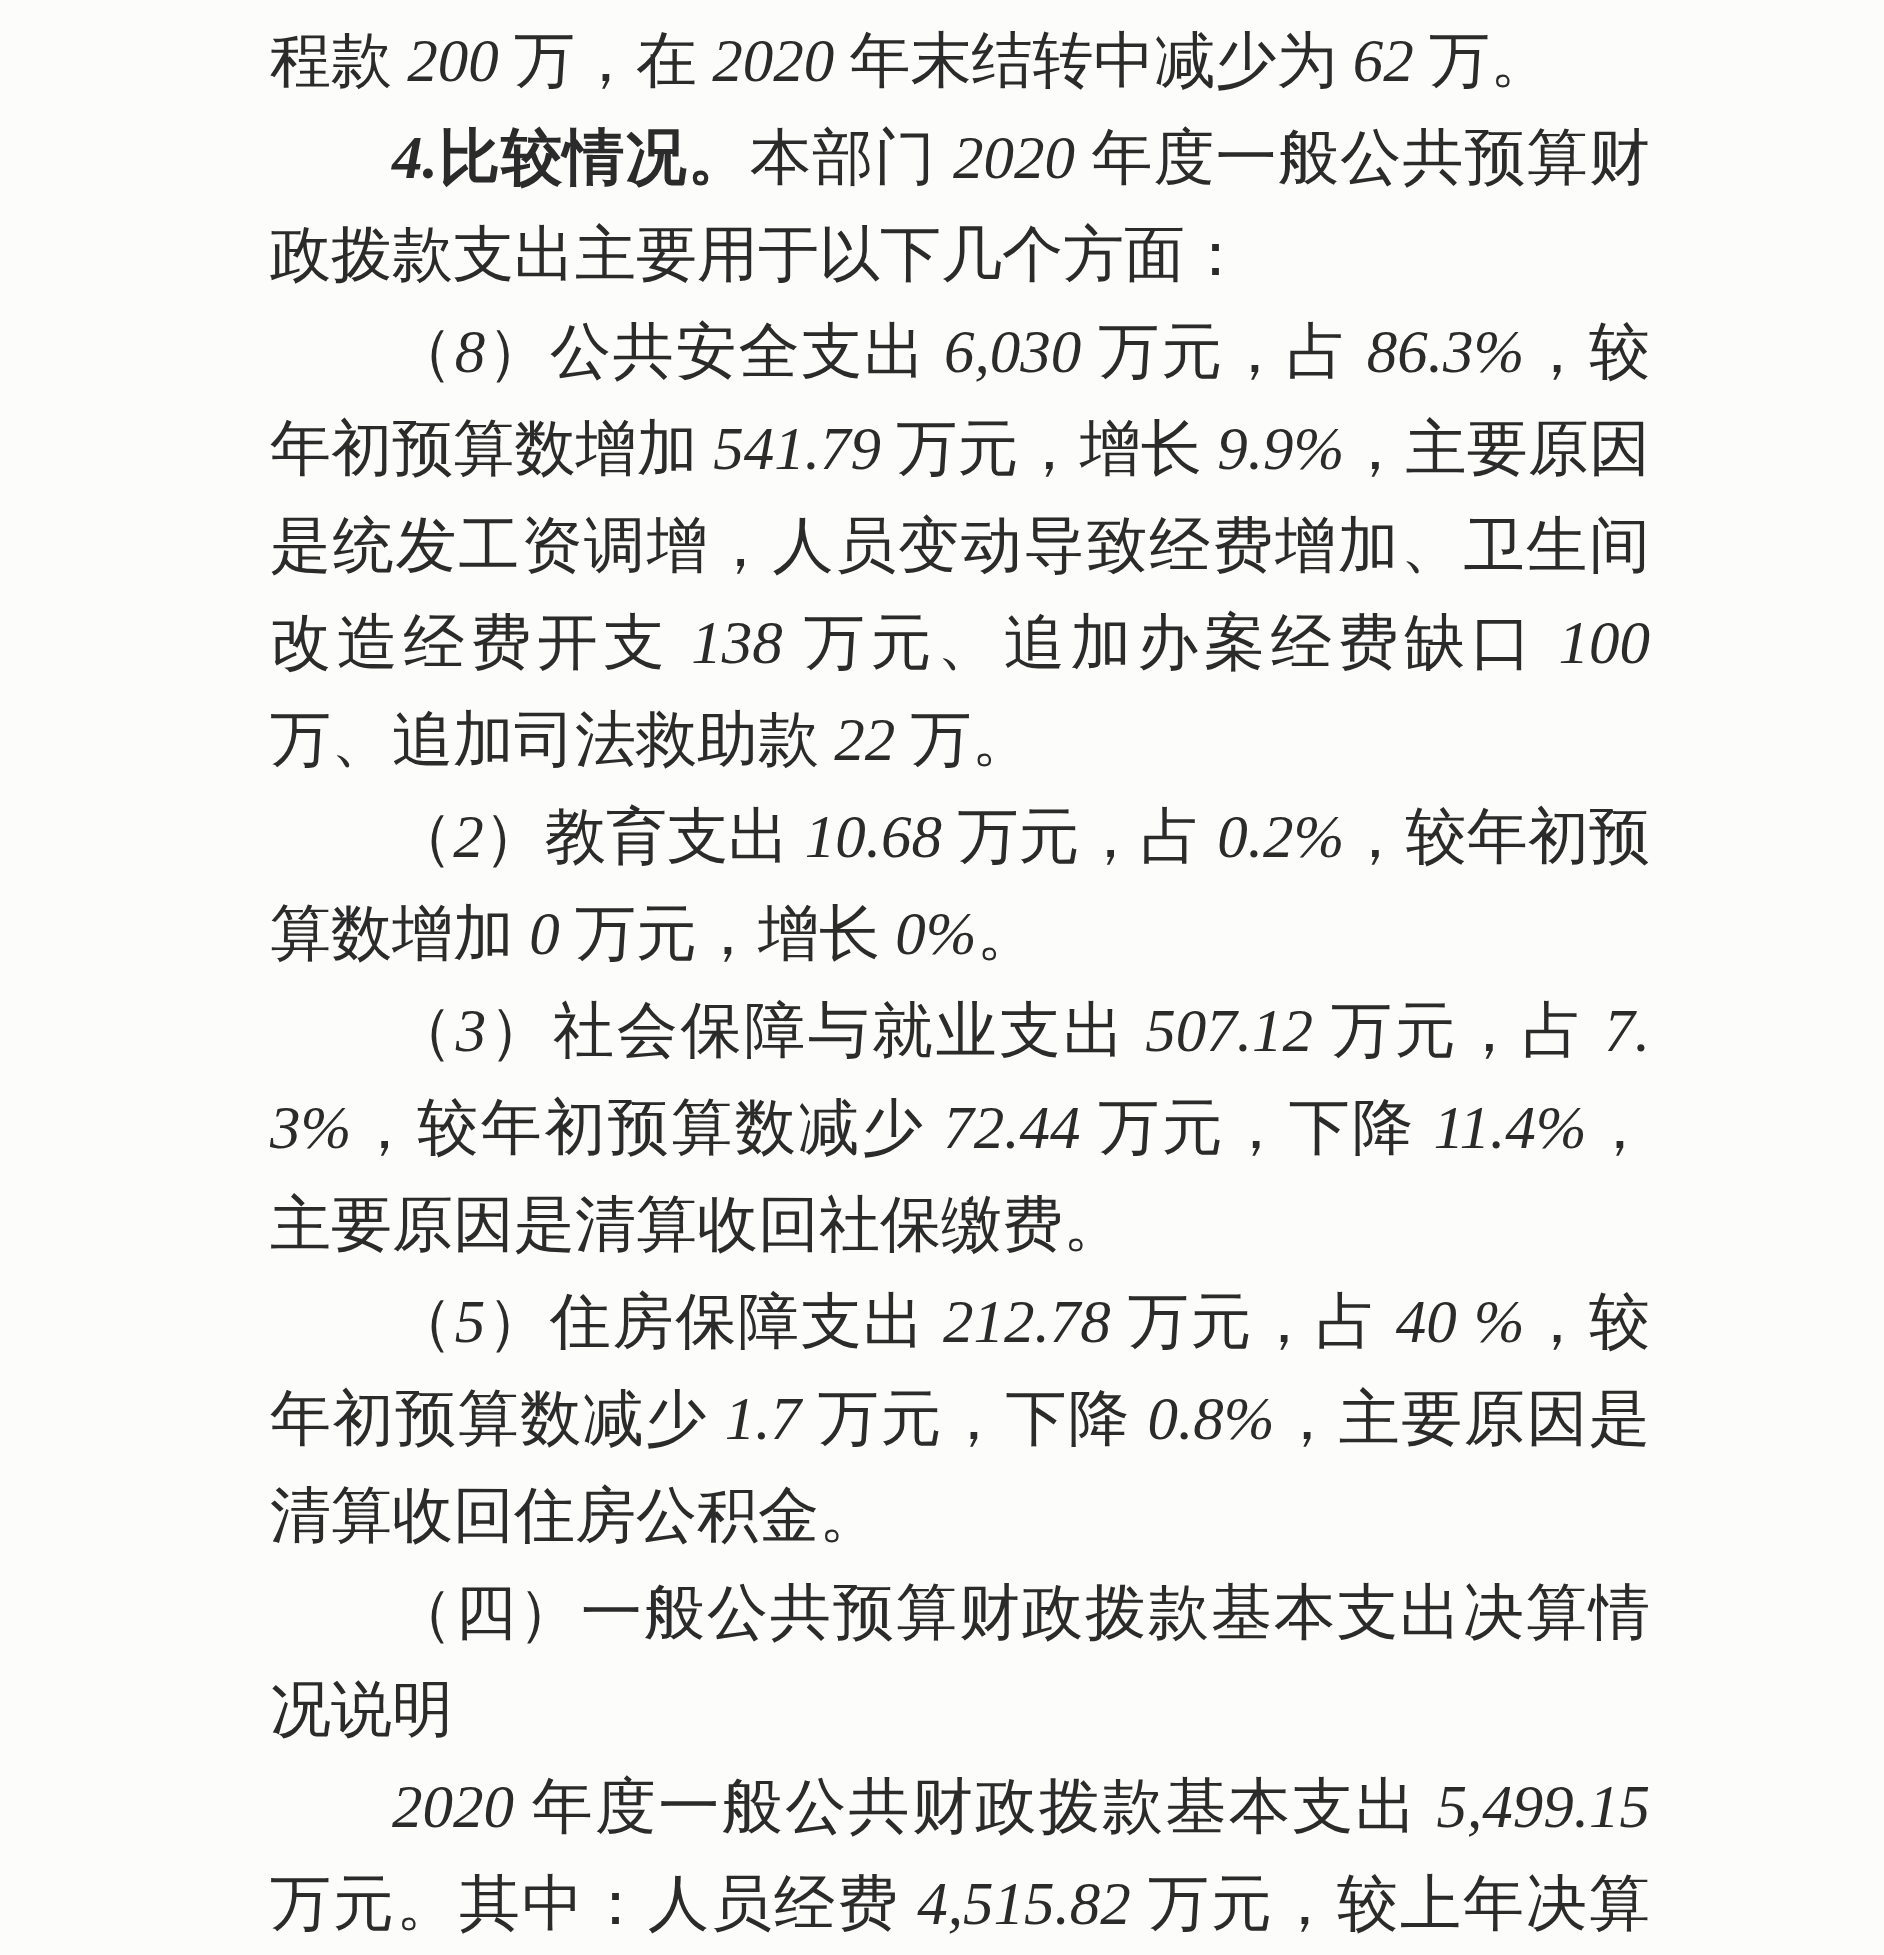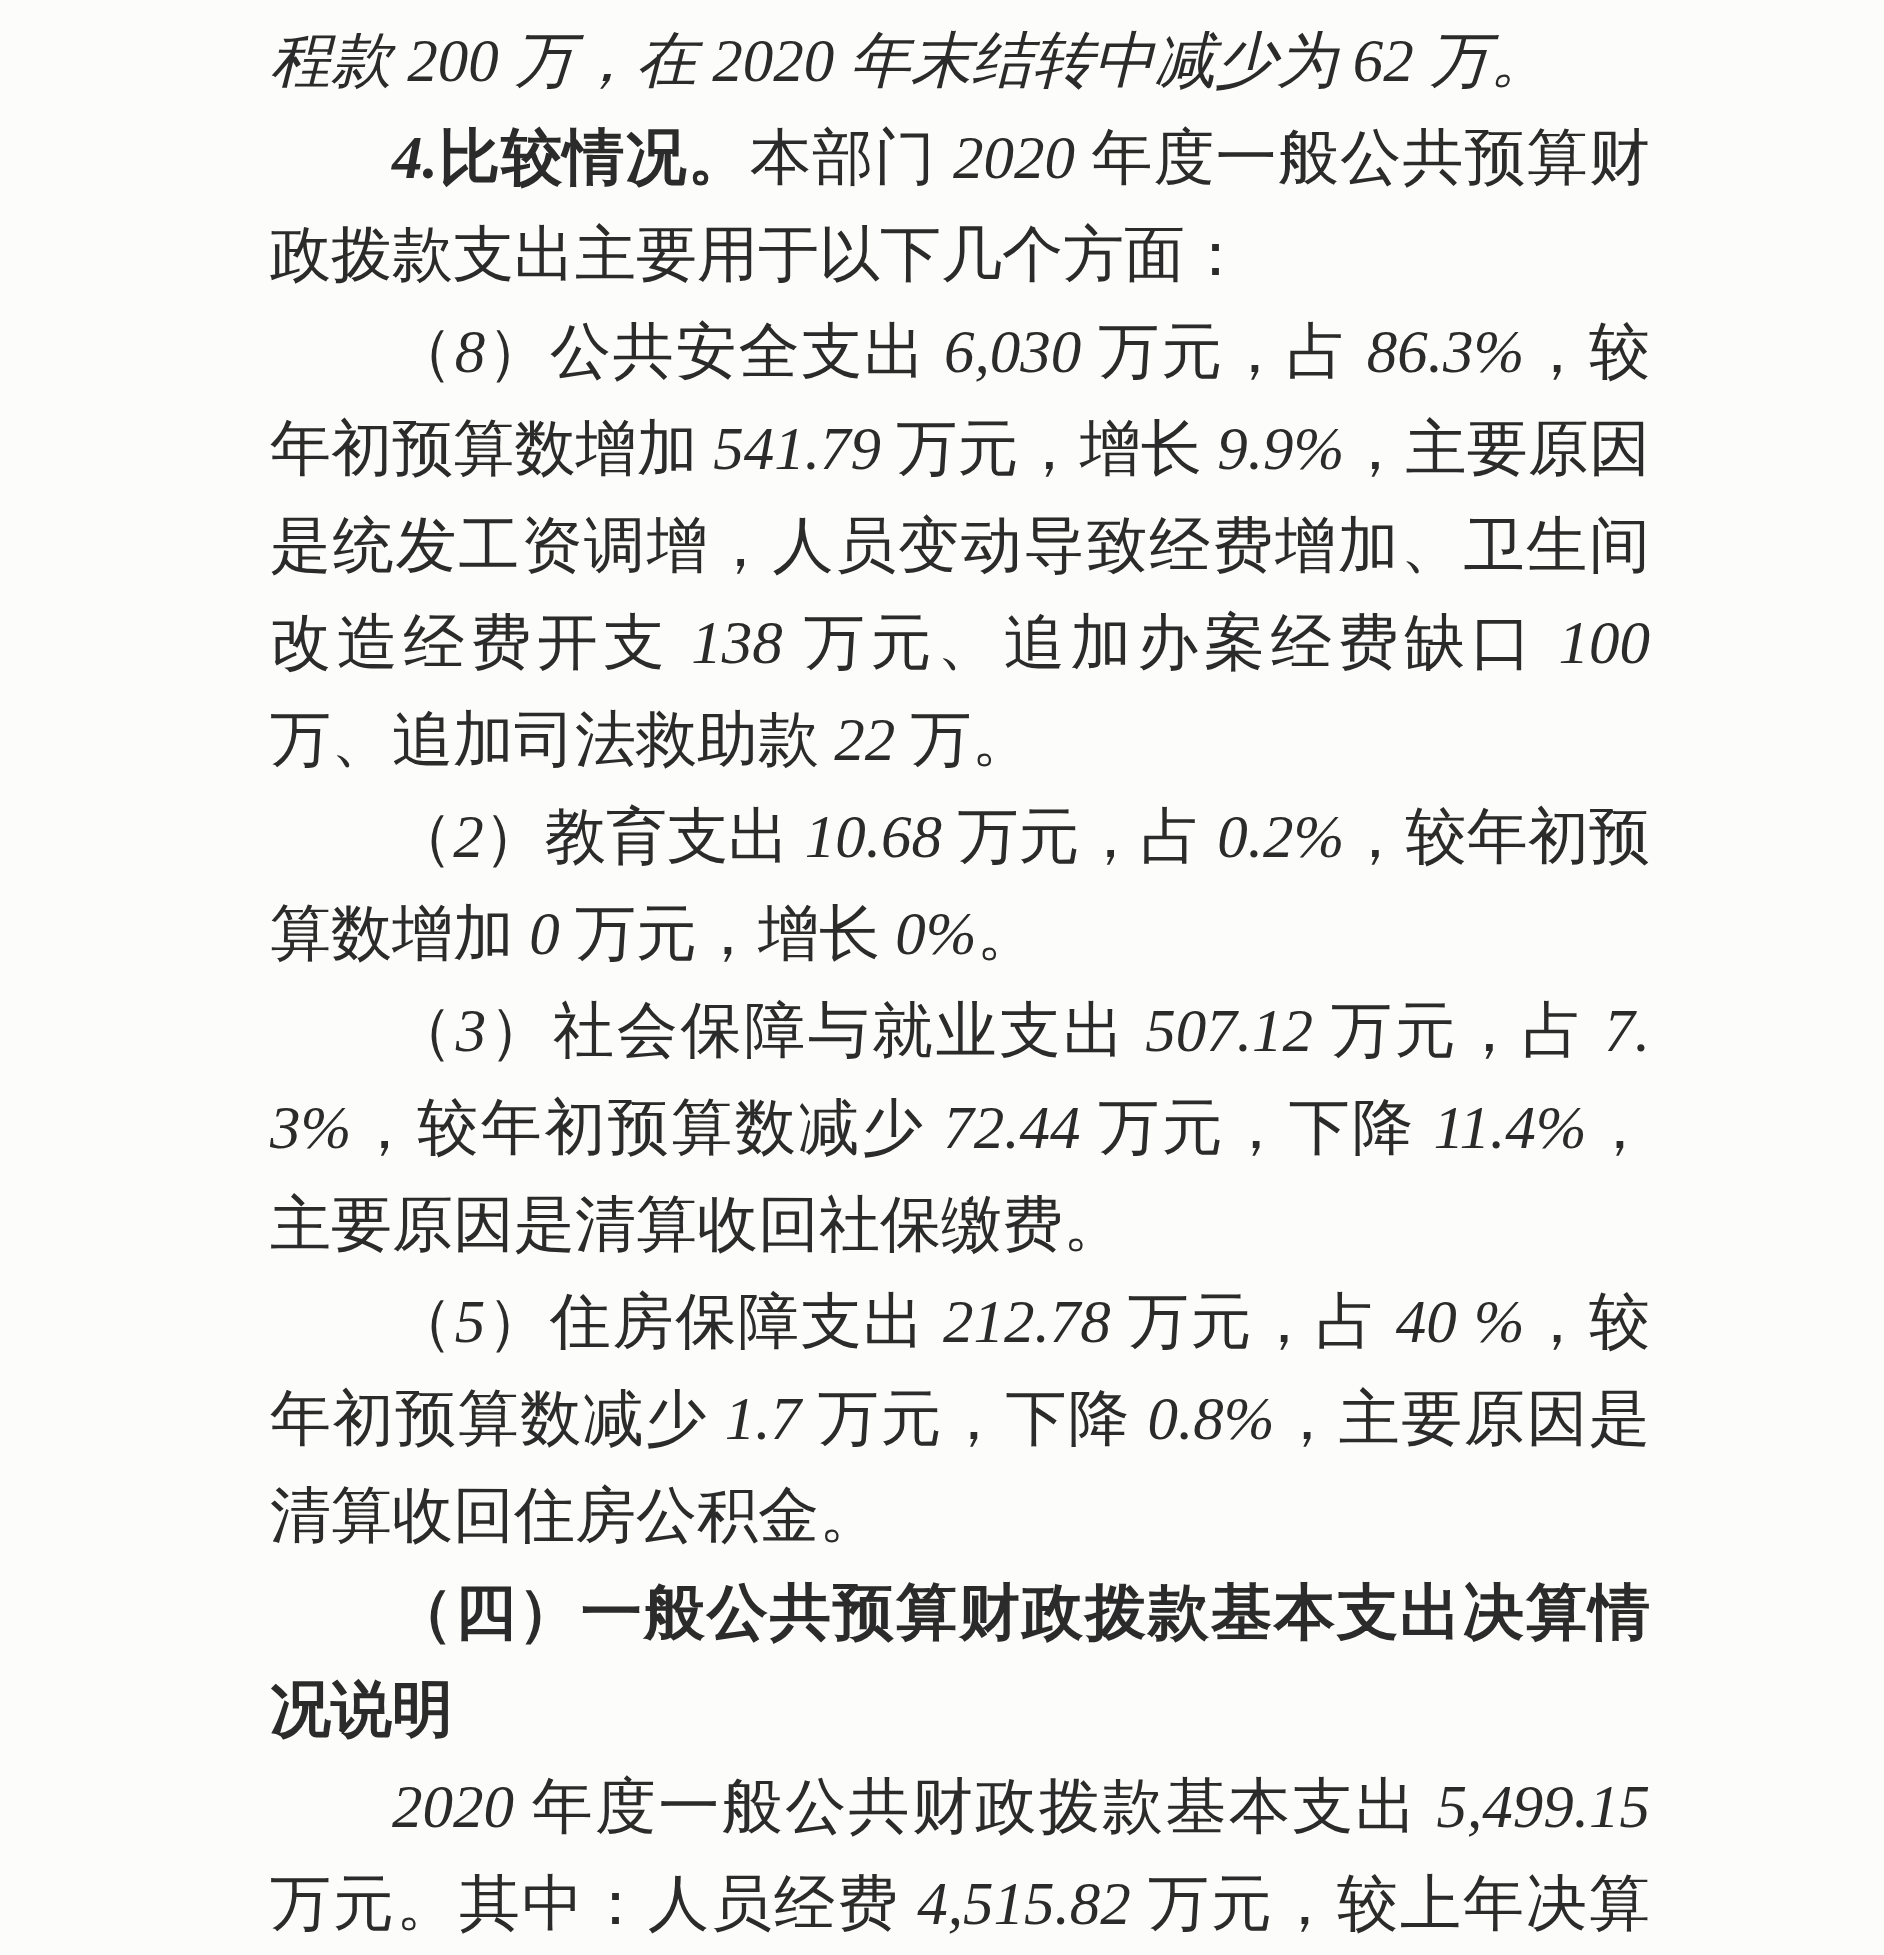--- a/index.html
+++ b/index.html
@@ -26,24 +26,23 @@
       text-align: justify;
       text-align-last: left;
     }
     .para {
       margin: 0;
       text-indent: 2em;
       word-break: break-all;
     }
     .para.no-indent {
       text-indent: 0;
-      font-style: italic;
     }
     .para.heading {
-      font-weight: bold;
+      font-weight: normal;
     }
     .lead-bold {
       font-weight: bold;
       font-family: Liberation Serif, serif;
     }
   </style>
 </head>
 <body>
 
 <div class="sheet">

